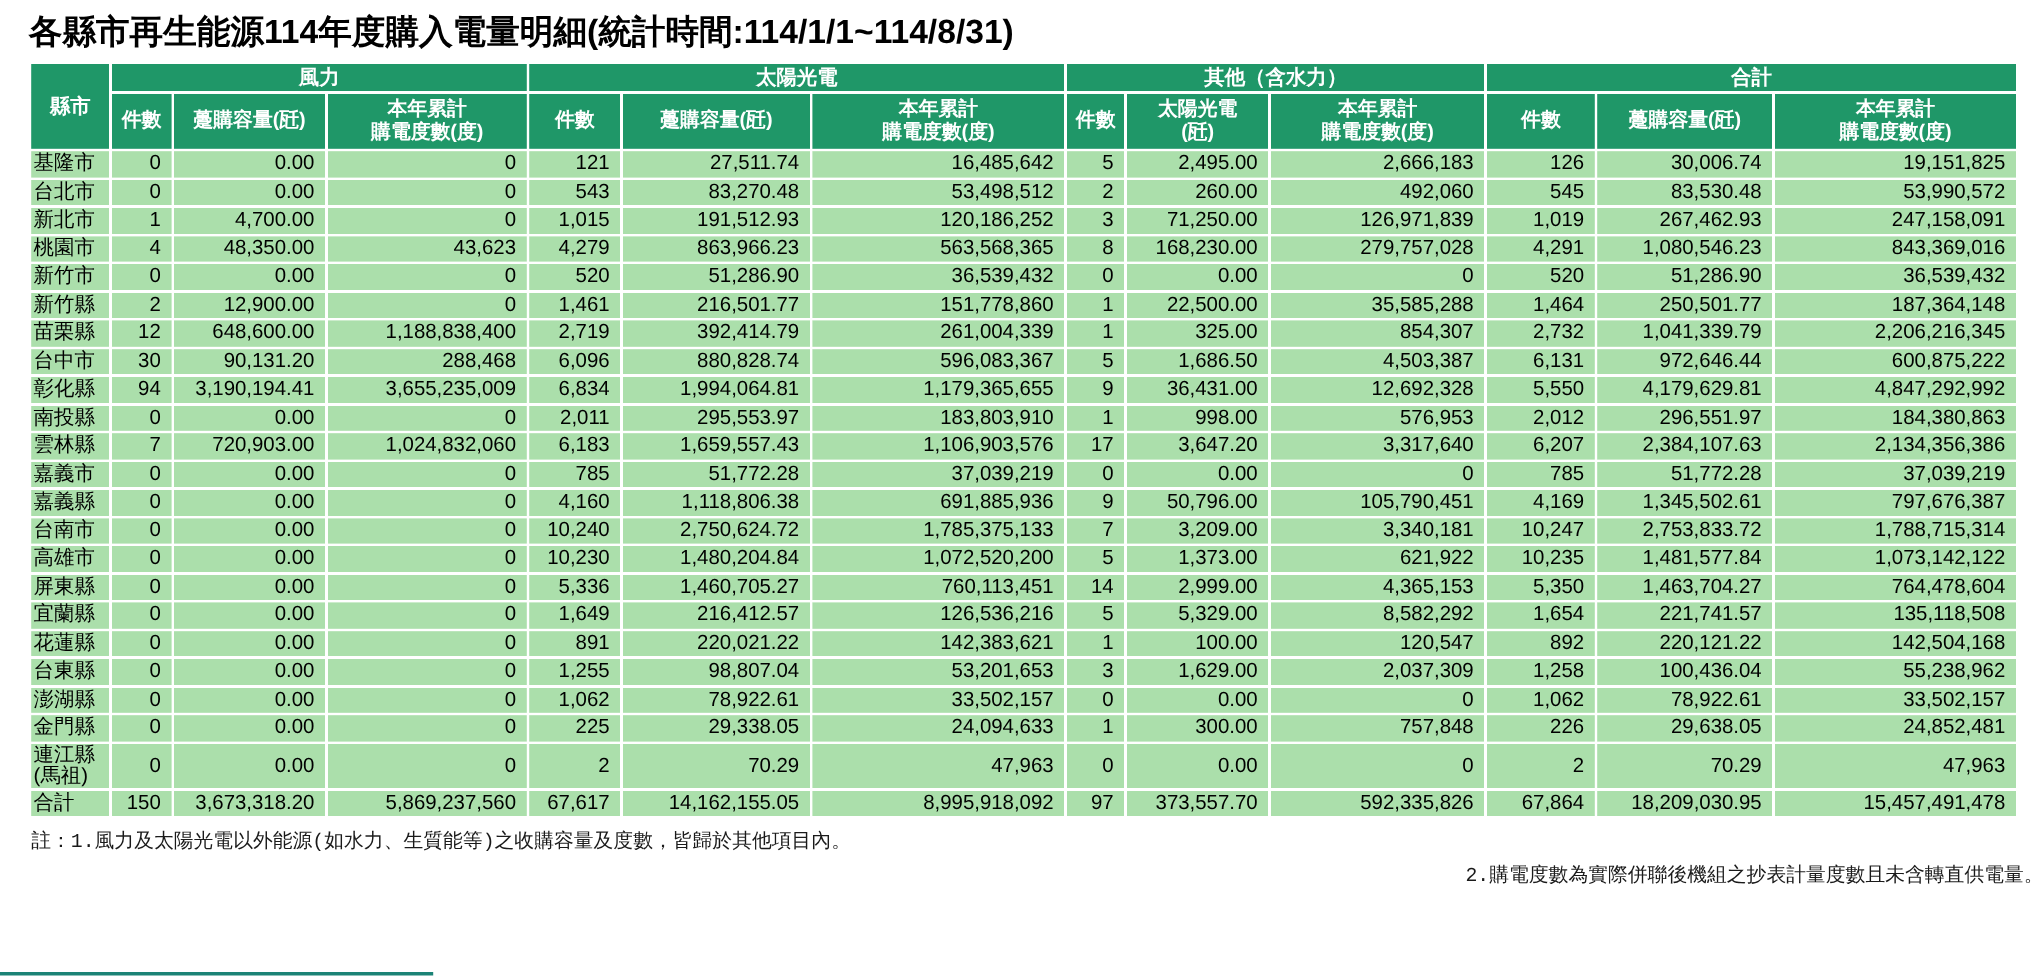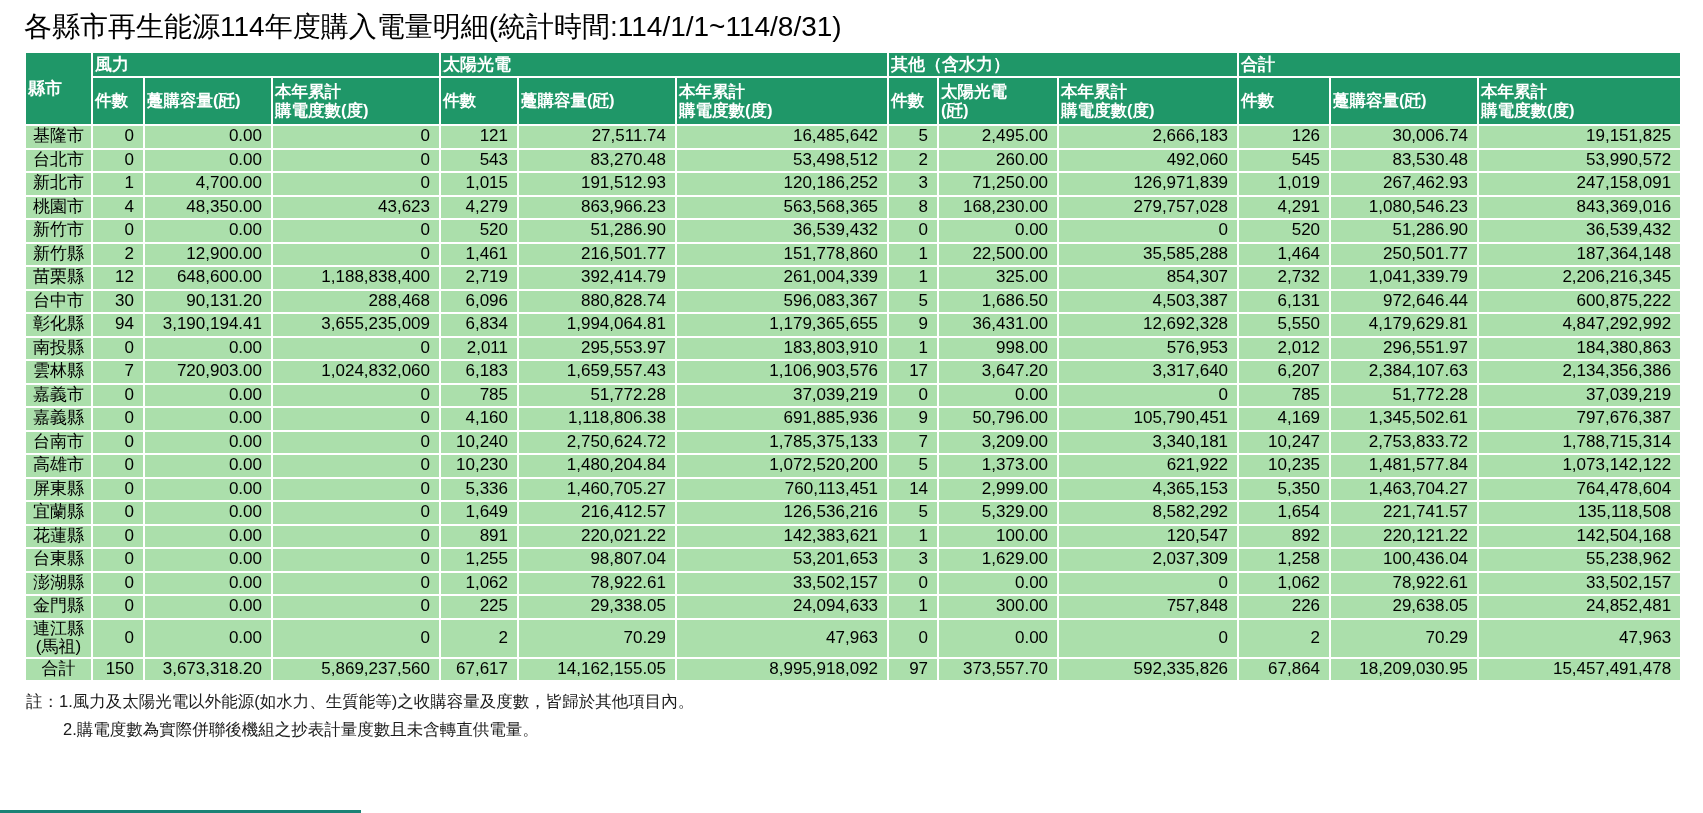--- a/index.html
+++ b/index.html
@@ -10,49 +10,49 @@
     --strip:#1b8376;
   }
   html,body{
     margin:0;padding:0;background:#ffffff;
     width:1703px;height:813px;overflow:hidden;
     font-family:"Liberation Sans",sans-serif;
     color:var(--body-text);
   }
   .page{position:relative;width:1703px;height:813px;}
   .title{
-    font-size:28px;font-weight:normal;color:#000;
+    font-size:28px;font-weight:bold;color:#000;
     margin:8px 0 5px 24px;letter-spacing:0;
   }
   table.tbl{
     border-collapse:collapse;table-layout:fixed;
     width:1656px;margin-left:24px;
   }
   .tbl th,.tbl td{
     border:2px solid #ffffff;
     overflow:hidden;
   }
   .tbl thead th{
     background:var(--header-bg);color:var(--header-text);
-    font-weight:bold;text-align:left;vertical-align:middle;
+    font-weight:bold;text-align:center;vertical-align:middle;
     font-size:17px;padding:0 2px;
   }
   .tbl thead tr.grp th{height:20px;}
   .tbl thead tr.sub th{height:46px;line-height:1.18;font-size:16.5px;}
   .tbl thead .l1,.tbl thead .l2{display:block;}
   .tbl thead .l2:empty{display:none;}
   .tbl tbody td{
     background:var(--row-bg);
     font-size:17px;height:21.5px;line-height:1.1;
     vertical-align:middle;
   }
-  .tbl tbody td.county{text-align:center;padding:0 2px;}
+  .tbl tbody td.county{padding:0 2px;}
   .tbl tbody td.num{text-align:right;padding:0 9px 0 2px;}
-  .notes{margin:6px 0 0 26px;font-size:16.5px;line-height:1.65;color:#1a1a1a;}
-  .notes .n2{padding-left:37px;}
+  .notes{margin:6px 0 0 26px;font-size:16.5px;line-height:1.65;color:#1a1a1a;font-family:Liberation Mono, monospace;}
+  .notes .n2{padding-left:37px;text-align:right;}
   .strip{
     position:absolute;left:0;top:802px;width:361px;height:11px;
     background:var(--strip);
   }
 </style>
 </head>
 <body>
 
 <div class="page">
 

